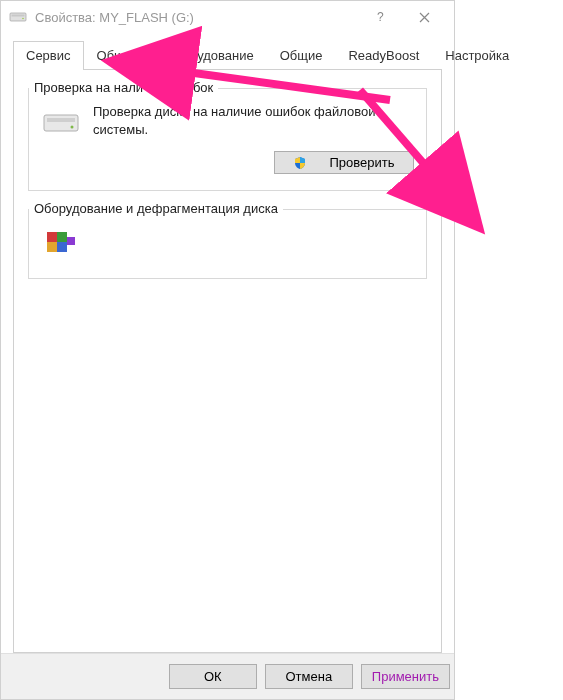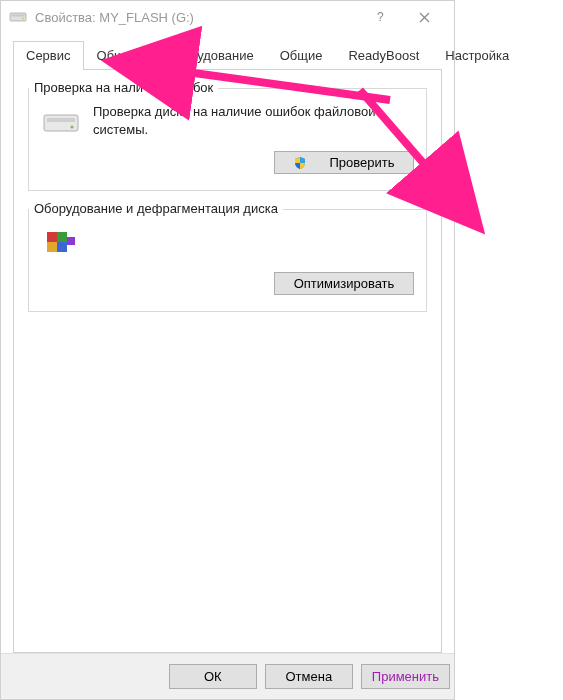--- a/index.html
+++ b/index.html
@@ -212,25 +212,20 @@
           <span class="group-icon">
             <svg viewBox="0 0 40 36">
               <rect x="6" y="6" width="10" height="10" fill="#d23a3a"></rect>
               <rect x="16" y="6" width="10" height="10" fill="#3a9b3a"></rect>
               <rect x="6" y="16" width="10" height="10" fill="#e2a52e"></rect>
               <rect x="16" y="16" width="10" height="10" fill="#3a67d2"></rect>
               <rect x="26" y="11" width="8" height="8" fill="#8a3ad2"></rect>
             </svg>
           </span>
         </div>
-        <div class="group-btn-row">
-          <button class="win-btn">
-            <span>Оптимизировать</span>
-          </button>
-        </div>
       </div>
 
     </div>
   </div>
 
   <div class="footer">
     <button class="win-btn">ОК</button>
     <button class="win-btn">Отмена</button>
     <button class="win-btn disabled">Применить</button>
   </div>

